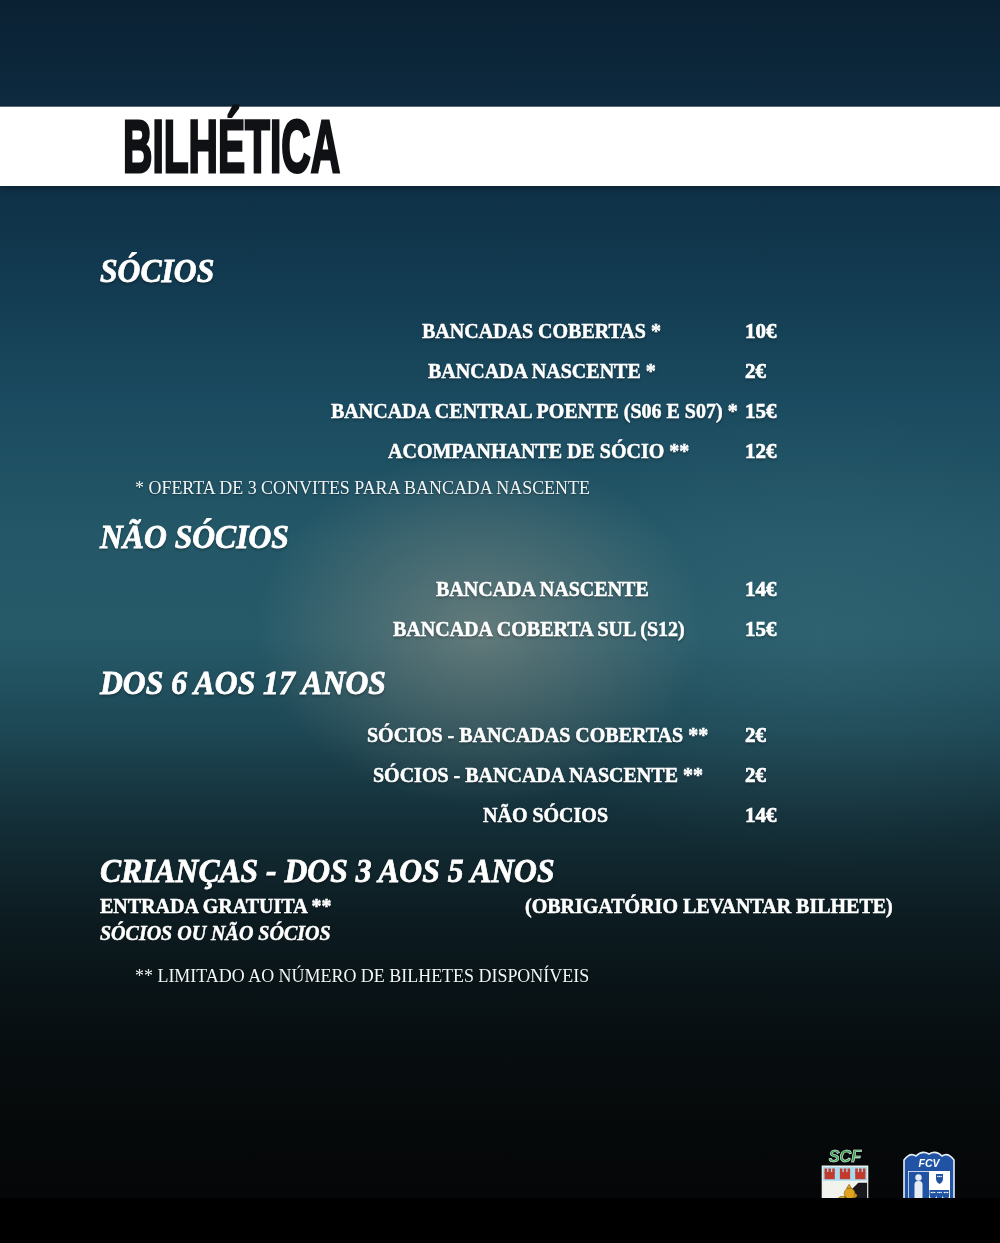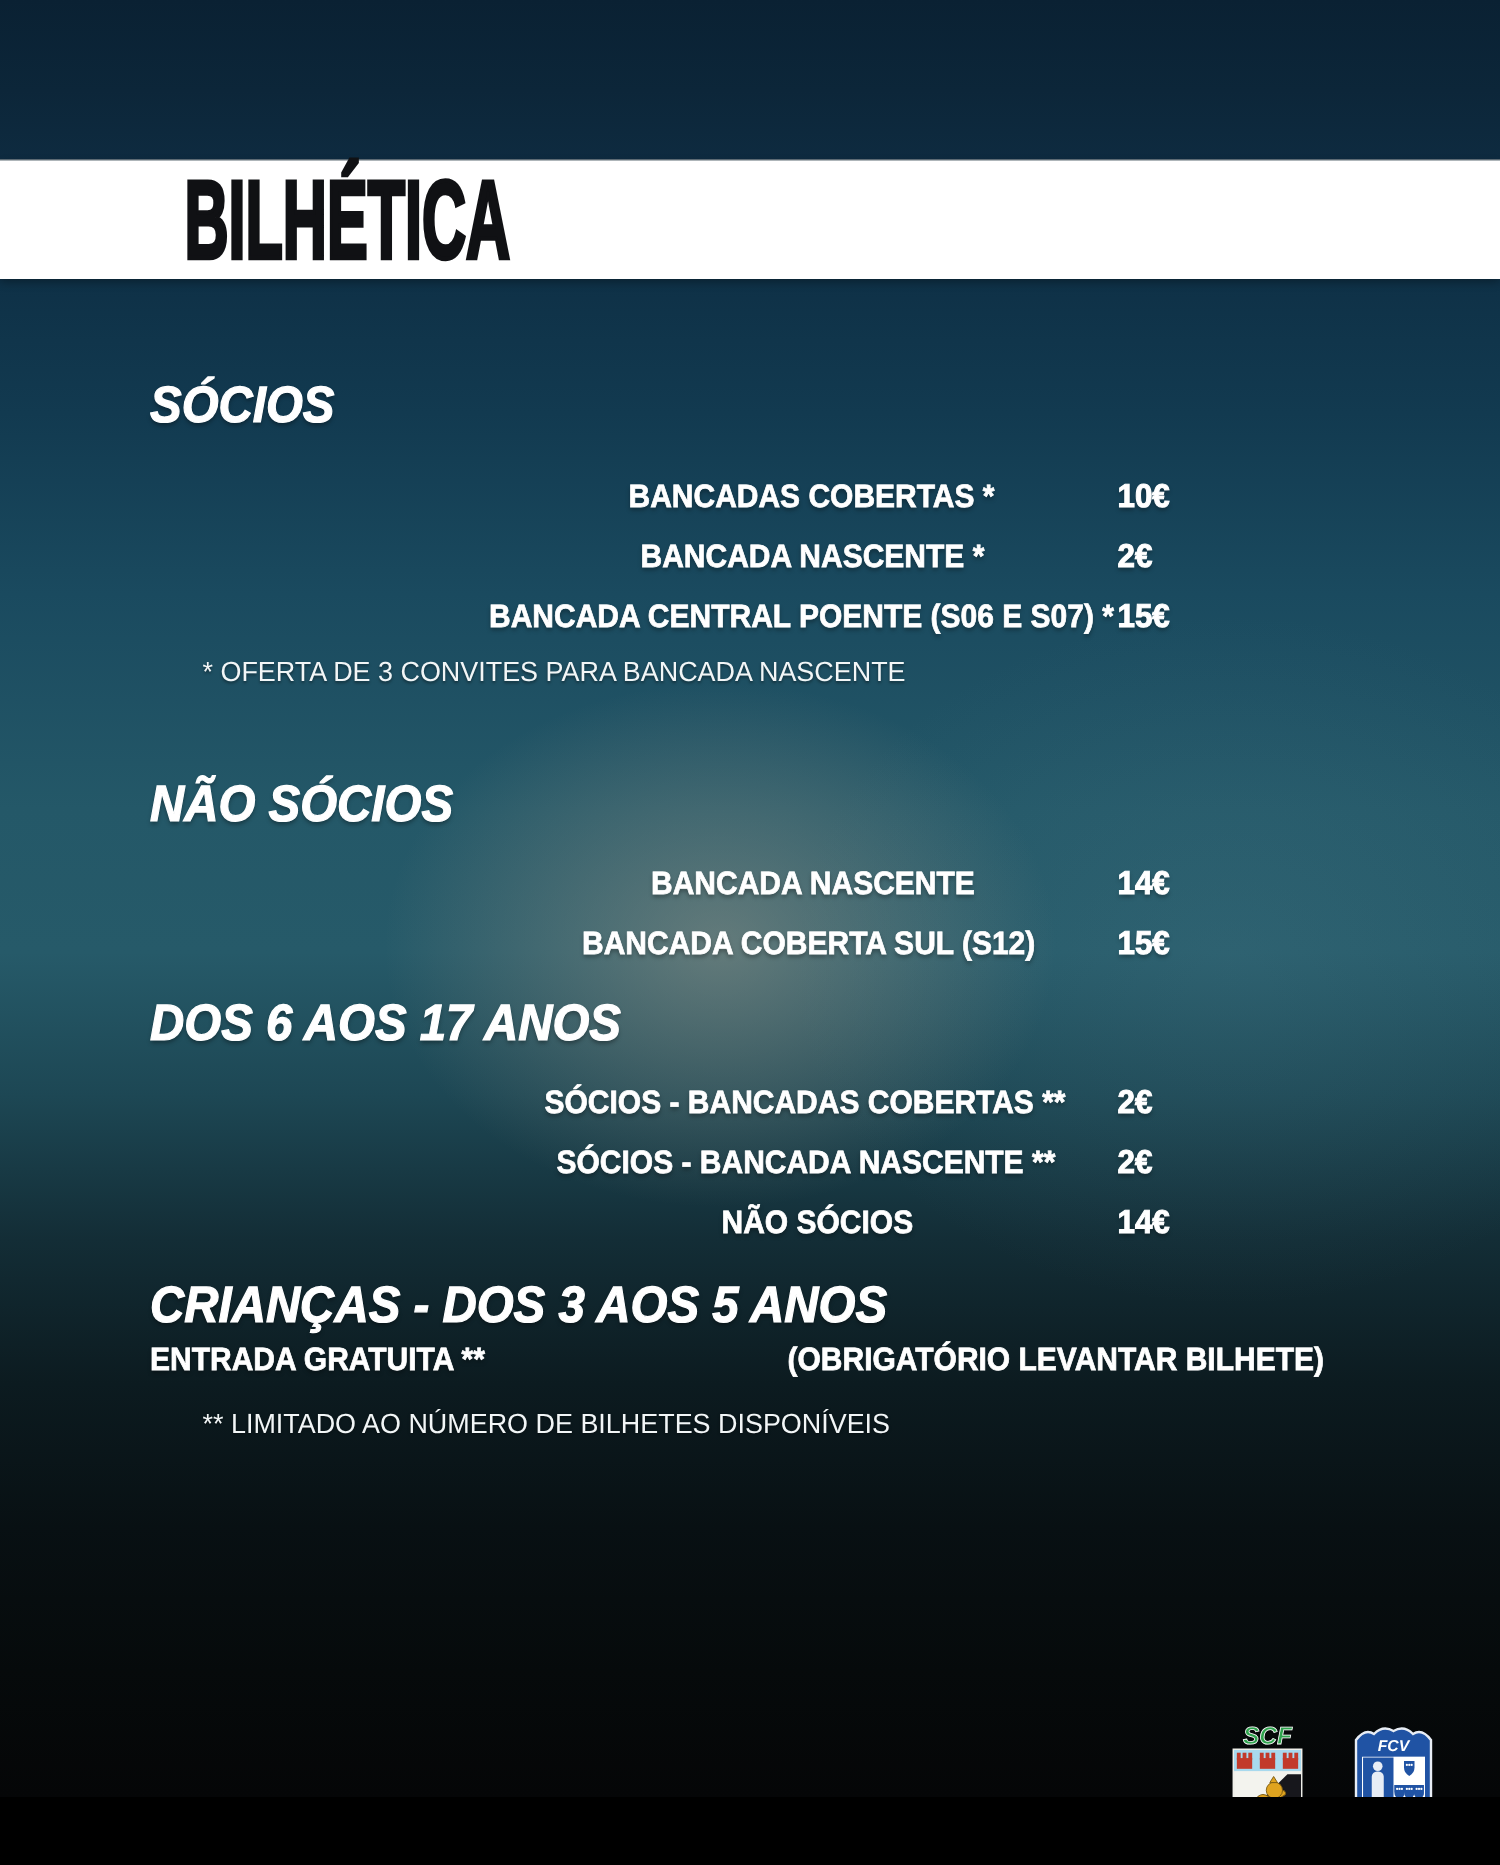--- a/index.html
+++ b/index.html
@@ -32,21 +32,21 @@
     margin:0;
     font-size:74px;line-height:1;font-weight:bold;
     color:#101114;
     -webkit-text-stroke:3px #101114;
     letter-spacing:0px;white-space:nowrap;
     transform:scaleX(.55);transform-origin:left center;
   }
 
   
   .content{position:absolute;left:100px;top:0;right:0;}
-  .sec{position:absolute;left:0;right:0;}
+  .sec{position:absolute;left:0;right:0;font-family:Liberation Serif, serif;}
   .sec-h{
     margin:0;font-size:34px;line-height:41px;
     font-weight:bold;font-style:italic;
     -webkit-text-stroke:.8px #ffffff;
     white-space:nowrap;
     transform:scaleX(.93);transform-origin:left center;
     text-shadow:0 2px 3px rgba(0,0,0,.35);
   }
   .rows{margin-top:12px;text-align:center;}
   .sec1 .rows{margin-top:20px;}
@@ -126,20 +126,24 @@
           <span class="price">10€</span>
         </div>
         <div class="row">
           <span class="lbl">BANCADA NASCENTE *</span>
           <span class="price">2€</span>
         </div>
         <div class="row">
           <span class="lbl">BANCADA CENTRAL POENTE (S06 E S07) *</span>
           <span class="price">15€</span>
         </div>
+        <div class="row">
+          <span class="lbl">ACOMPANHANTE DE SÓCIO **</span>
+          <span class="price">12€</span>
+        </div>
       </div>
       <div class="note">* OFERTA DE 3 CONVITES PARA BANCADA NASCENTE</div>
     </section>
 
     <section class="sec" style="top:516px">
       <h2 class="sec-h">NÃO SÓCIOS</h2>
       <div class="rows">
         <div class="row">
           <span class="lbl">BANCADA NASCENTE</span>
           <span class="price">14€</span>
@@ -167,20 +171,23 @@
           <span class="price">14€</span>
         </div>
       </div>
     </section>
 
     <section class="sec sec4" style="top:850px">
       <h2 class="sec-h">CRIANÇAS - DOS 3 AOS 5 ANOS</h2>
       <div class="entry-line">
         <span class="lbl">ENTRADA GRATUITA **</span>
         <span class="entry-cond">(OBRIGATÓRIO LEVANTAR BILHETE)</span>
+      </div>
+      <div>
+        <span class="entry-sub">SÓCIOS OU NÃO SÓCIOS</span>
       </div>
       <div class="note">** LIMITADO AO NÚMERO DE BILHETES DISPONÍVEIS</div>
     </section>
 
   </div>
 
 
   <svg class="crest scf" viewBox="0 0 56 92">
     <defs>
       <clipPath id="scf-shield-clip">

